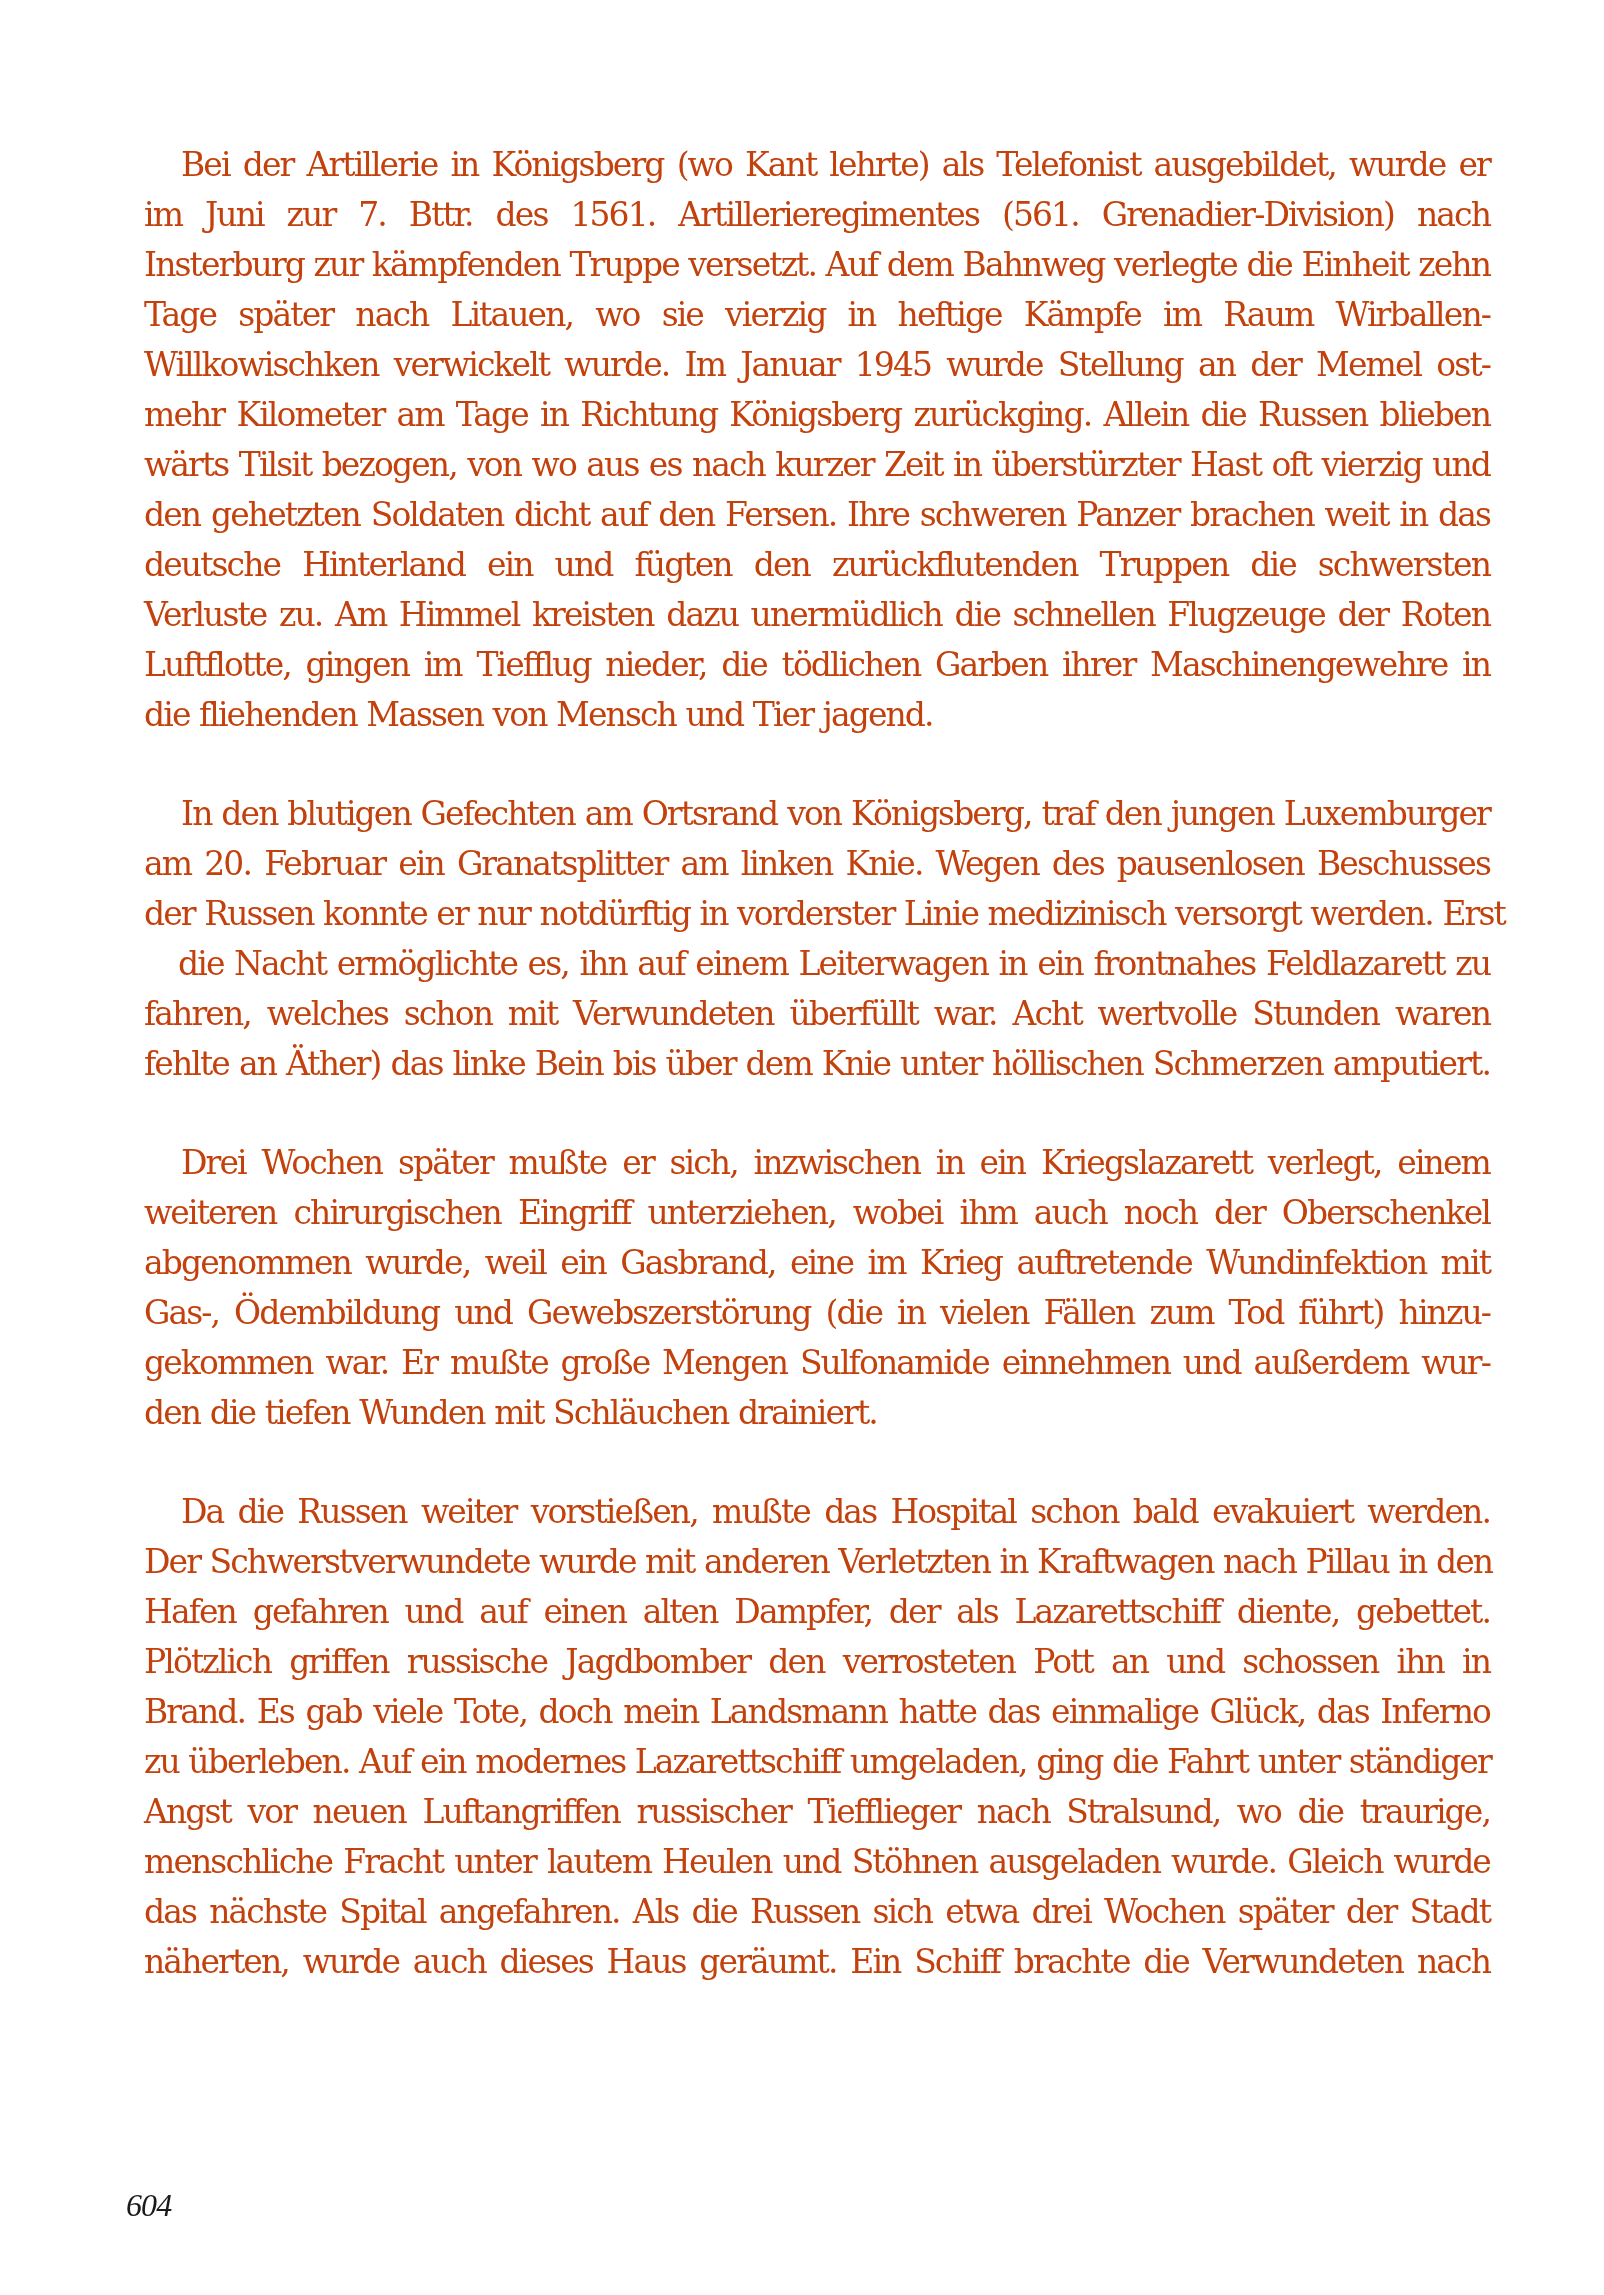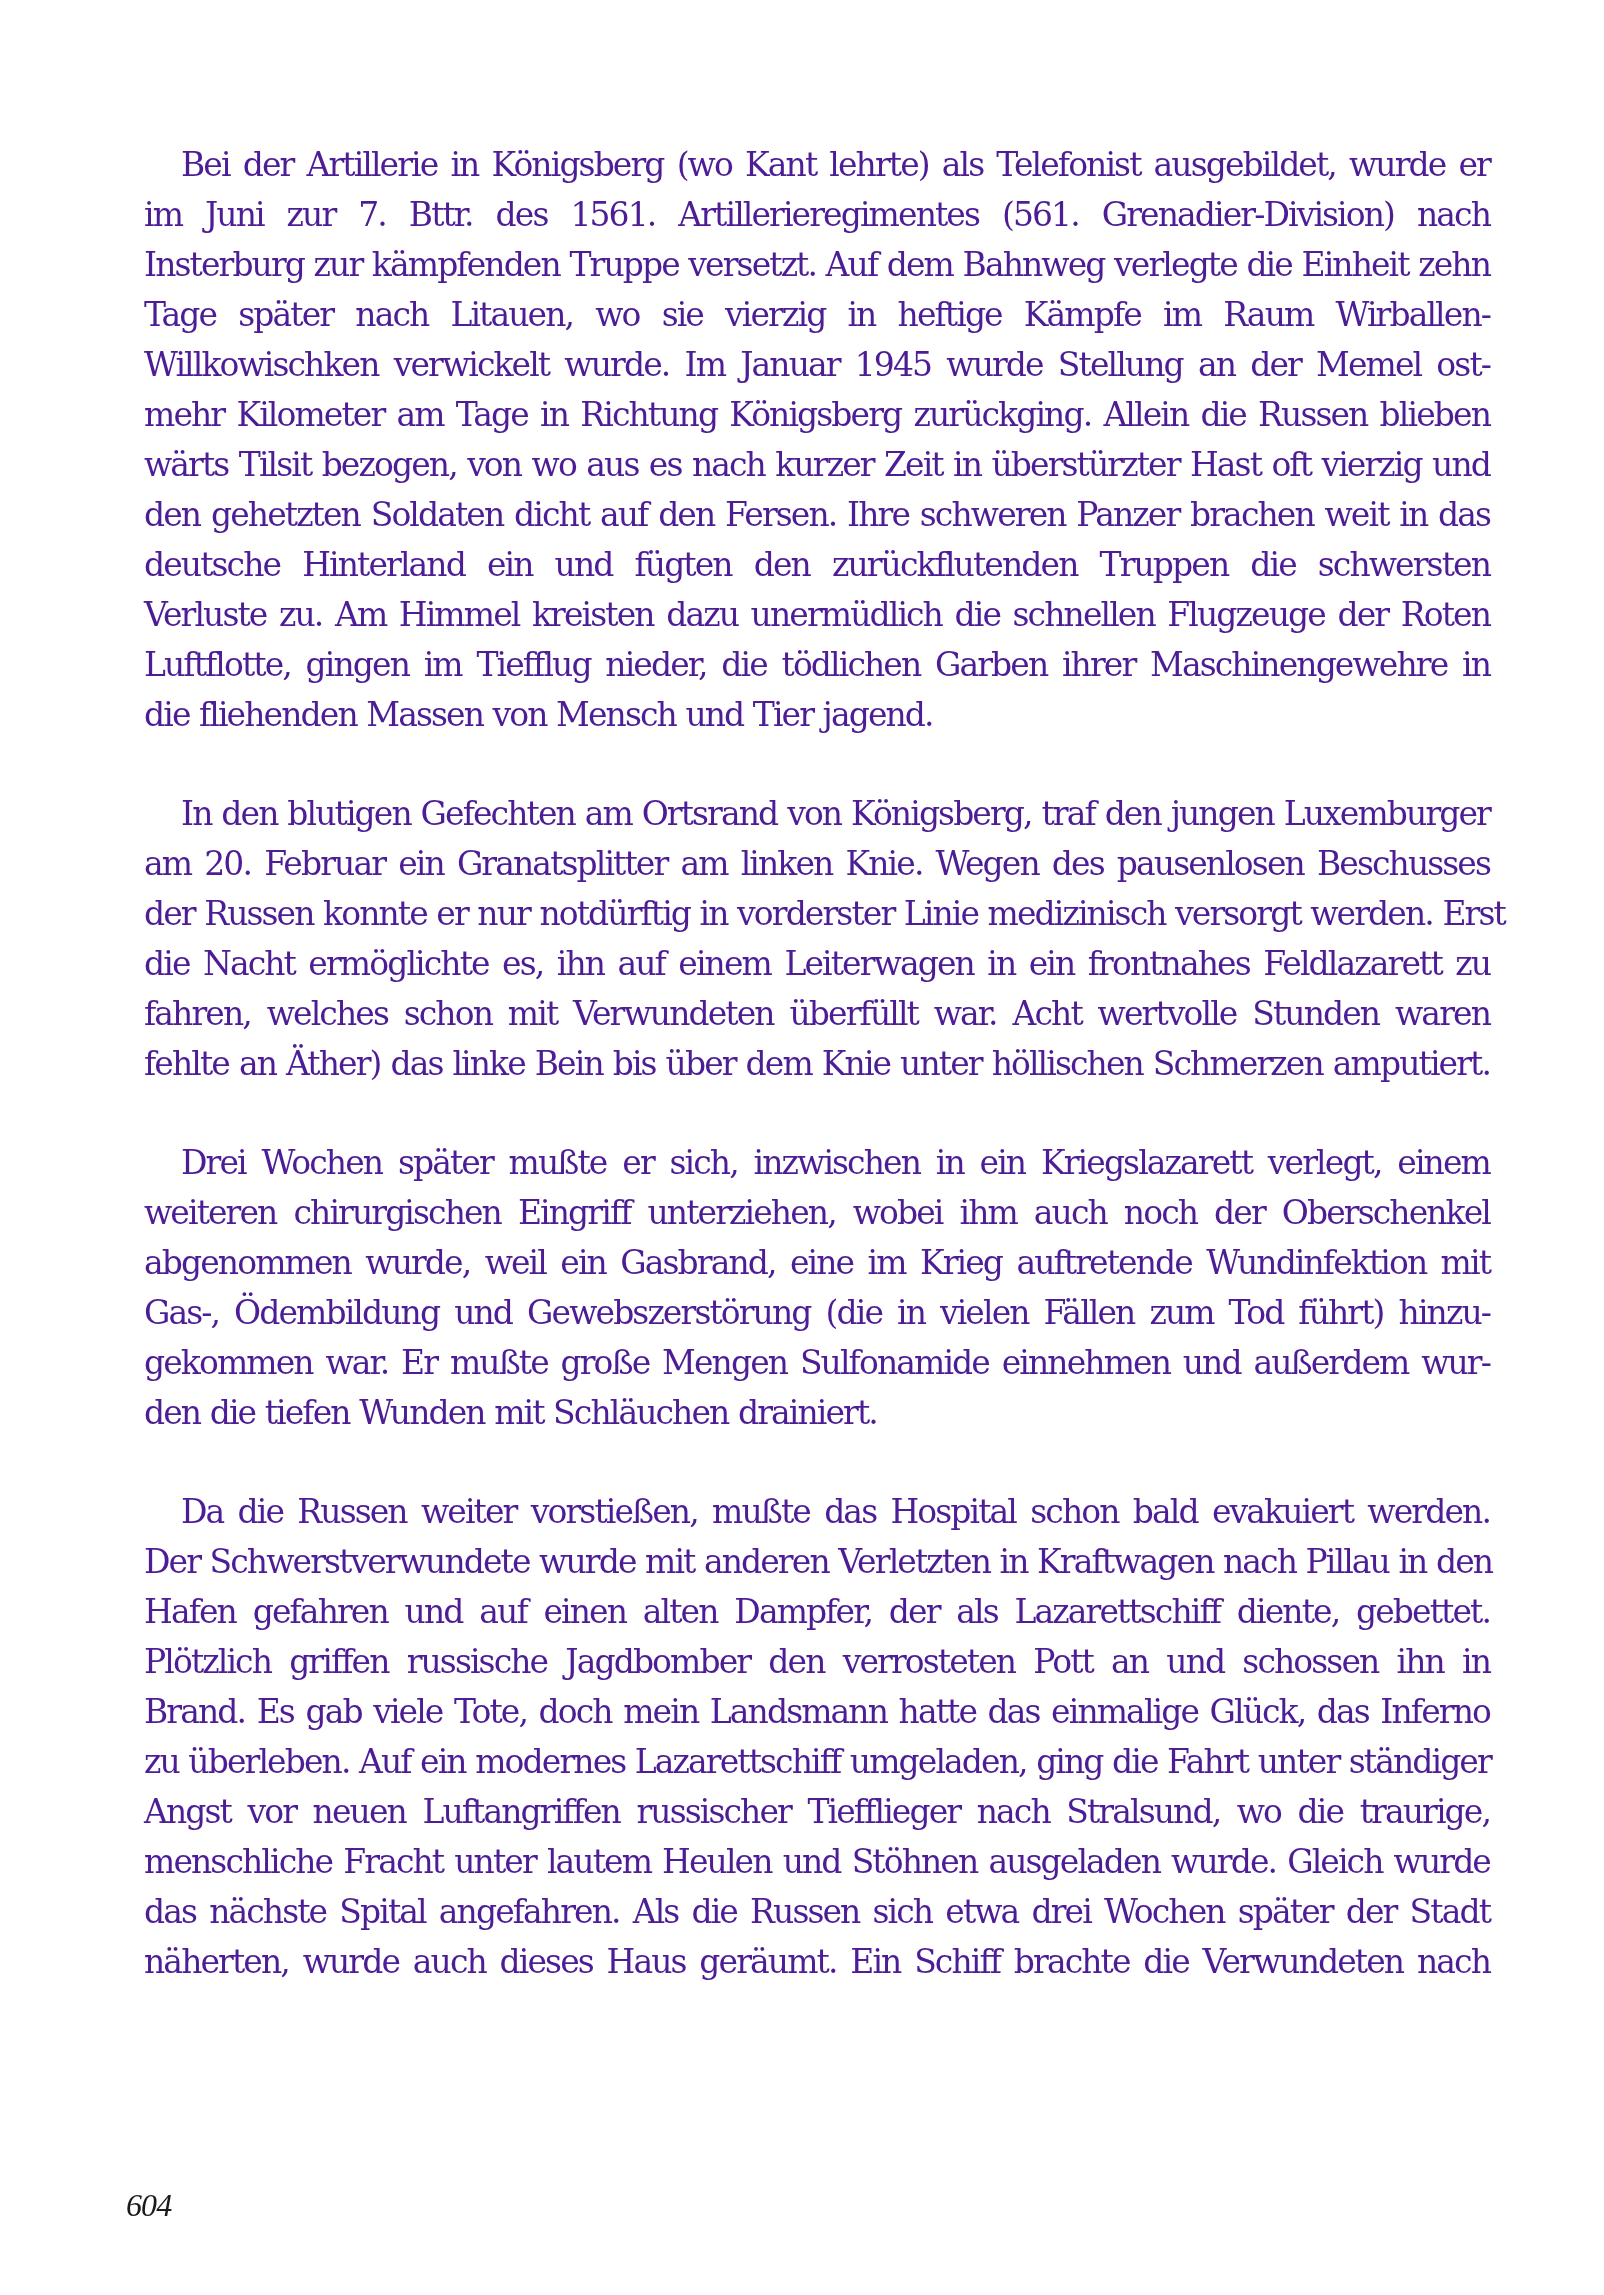--- a/index.html
+++ b/index.html
@@ -1,20 +1,20 @@
 <!DOCTYPE html>
 <html style="font-size:14px"><head>
 <meta charset="utf-8">
 <style>
   html, body { margin: 0; padding: 0; background: #ffffff; }
   body { width: 1604px; height: 2295px; position: relative; overflow: hidden; }
   .page {
     position: absolute; left: 144px; top: 140px; width: 1346px;
     font-family: "DejaVu Serif", "Liberation Serif", serif;
-    color: #4c1d95;
+    color: #c2410c;
   }
   .para { margin: 0 0 49px 0; }
   .line {
     display: block;
     font-size: 33px;
     line-height: 50px;
     height: 50px;
     letter-spacing: -1.9px;
     word-spacing: 0.9px;
     text-align: justify;
@@ -49,21 +49,21 @@
     <span class="line" style="white-space: nowrap;">deutsche Hinterland ein und fügten den zurückflutenden Truppen die schwersten</span>
     <span class="line" style="white-space: nowrap;">Verluste zu. Am Himmel kreisten dazu unermüdlich die schnellen Flugzeuge der Roten</span>
     <span class="line" style="white-space: nowrap;">Luftflotte, gingen im Tiefflug nieder, die tödlichen Garben ihrer Maschinengewehre in</span>
     <span class="line last" style="white-space: nowrap;">die fliehenden Massen von Mensch und Tier jagend.</span>
   </div>
 
   <div class="para">
     <span class="line indent" style="white-space: nowrap;">In den blutigen Gefechten am Ortsrand von Königsberg, traf den jungen Luxemburger</span>
     <span class="line" style="white-space: nowrap;">am 20. Februar ein Granatsplitter am linken Knie. Wegen des pausenlosen Beschusses</span>
     <span class="line" style="white-space: nowrap;">der Russen konnte er nur notdürftig in vorderster Linie medizinisch versorgt werden. Erst</span>
-    <span class="line" style="white-space: nowrap;">die Nacht ermöglichte es, ihn auf einem Leiterwagen in ein frontnahes Feldlazarett zu</span>
+    <span class="line" style="white-space: nowrap; margin-left: 34px;">die Nacht ermöglichte es, ihn auf einem Leiterwagen in ein frontnahes Feldlazarett zu</span>
     <span class="line" style="white-space: nowrap;">fahren, welches schon mit Verwundeten überfüllt war. Acht wertvolle Stunden waren</span>
     <span class="line" style="white-space: nowrap;">fehlte an Äther) das linke Bein bis über dem Knie unter höllischen Schmerzen amputiert.</span>
   </div>
 
   <div class="para">
     <span class="line indent" style="white-space: nowrap;">Drei Wochen später mußte er sich, inzwischen in ein Kriegslazarett verlegt, einem</span>
     <span class="line" style="white-space: nowrap;">weiteren chirurgischen Eingriff unterziehen, wobei ihm auch noch der Oberschenkel</span>
     <span class="line" style="white-space: nowrap;">abgenommen wurde, weil ein Gasbrand, eine im Krieg auftretende Wundinfektion mit</span>
     <span class="line" style="white-space: nowrap;">Gas-, Ödembildung und Gewebszerstörung (die in vielen Fällen zum Tod führt) hinzu-</span>
     <span class="line" style="white-space: nowrap;">gekommen war. Er mußte große Mengen Sulfonamide einnehmen und außerdem wur-</span>

